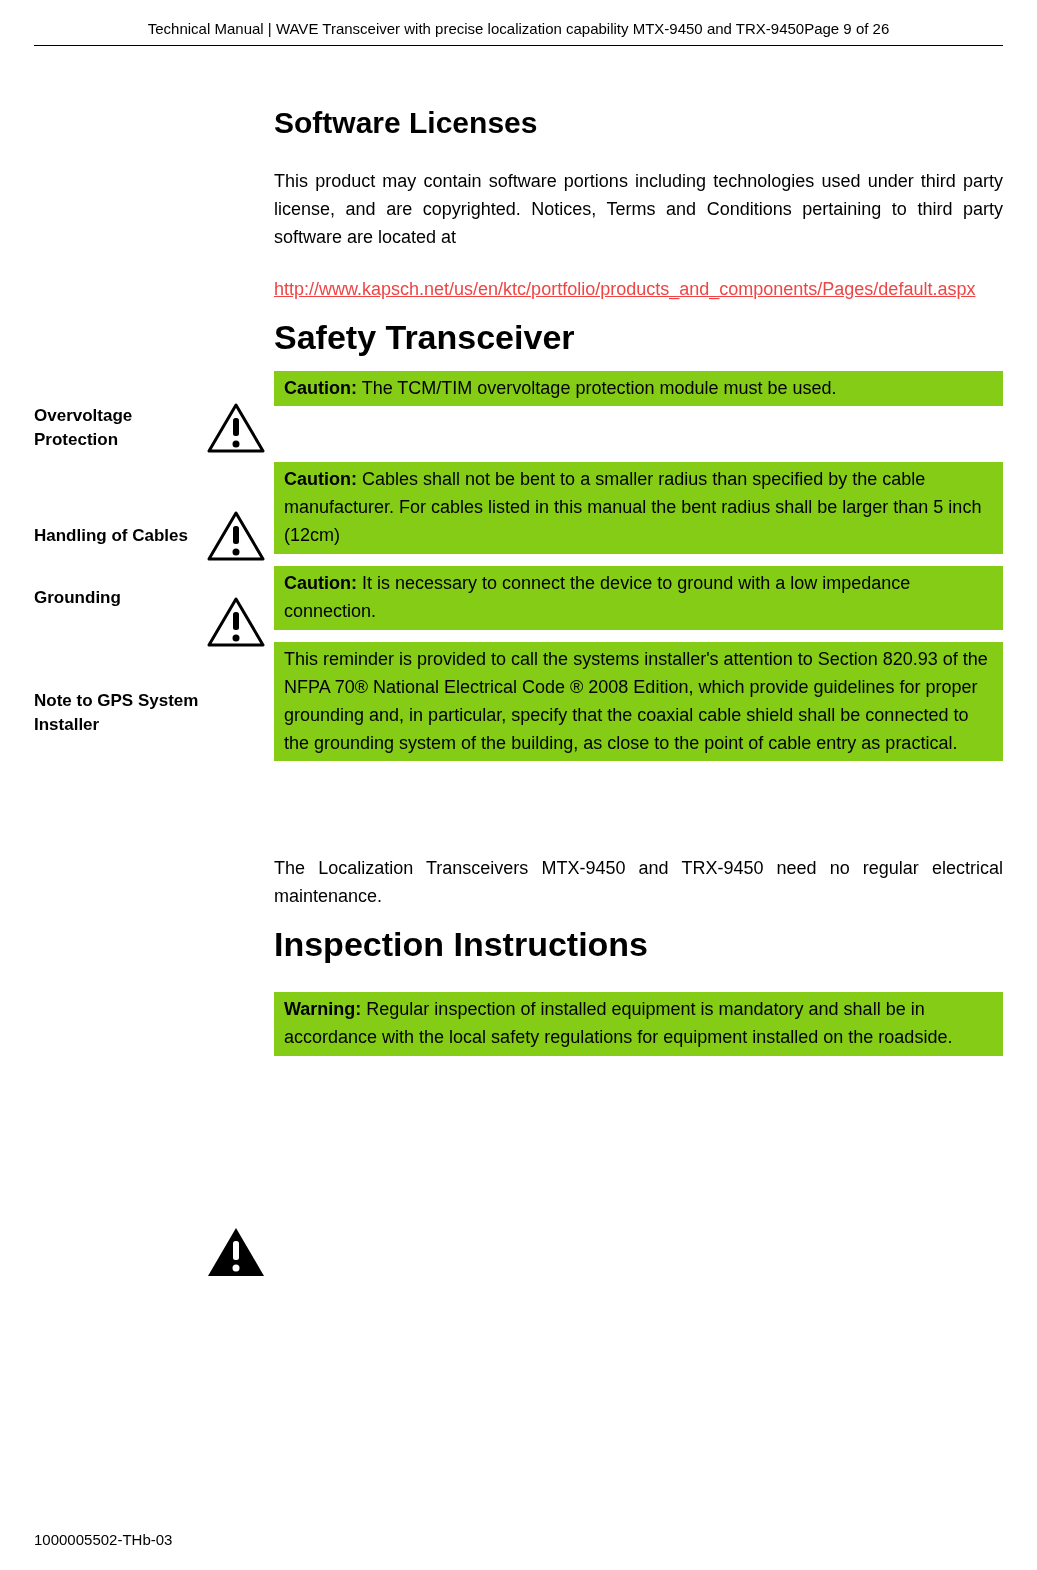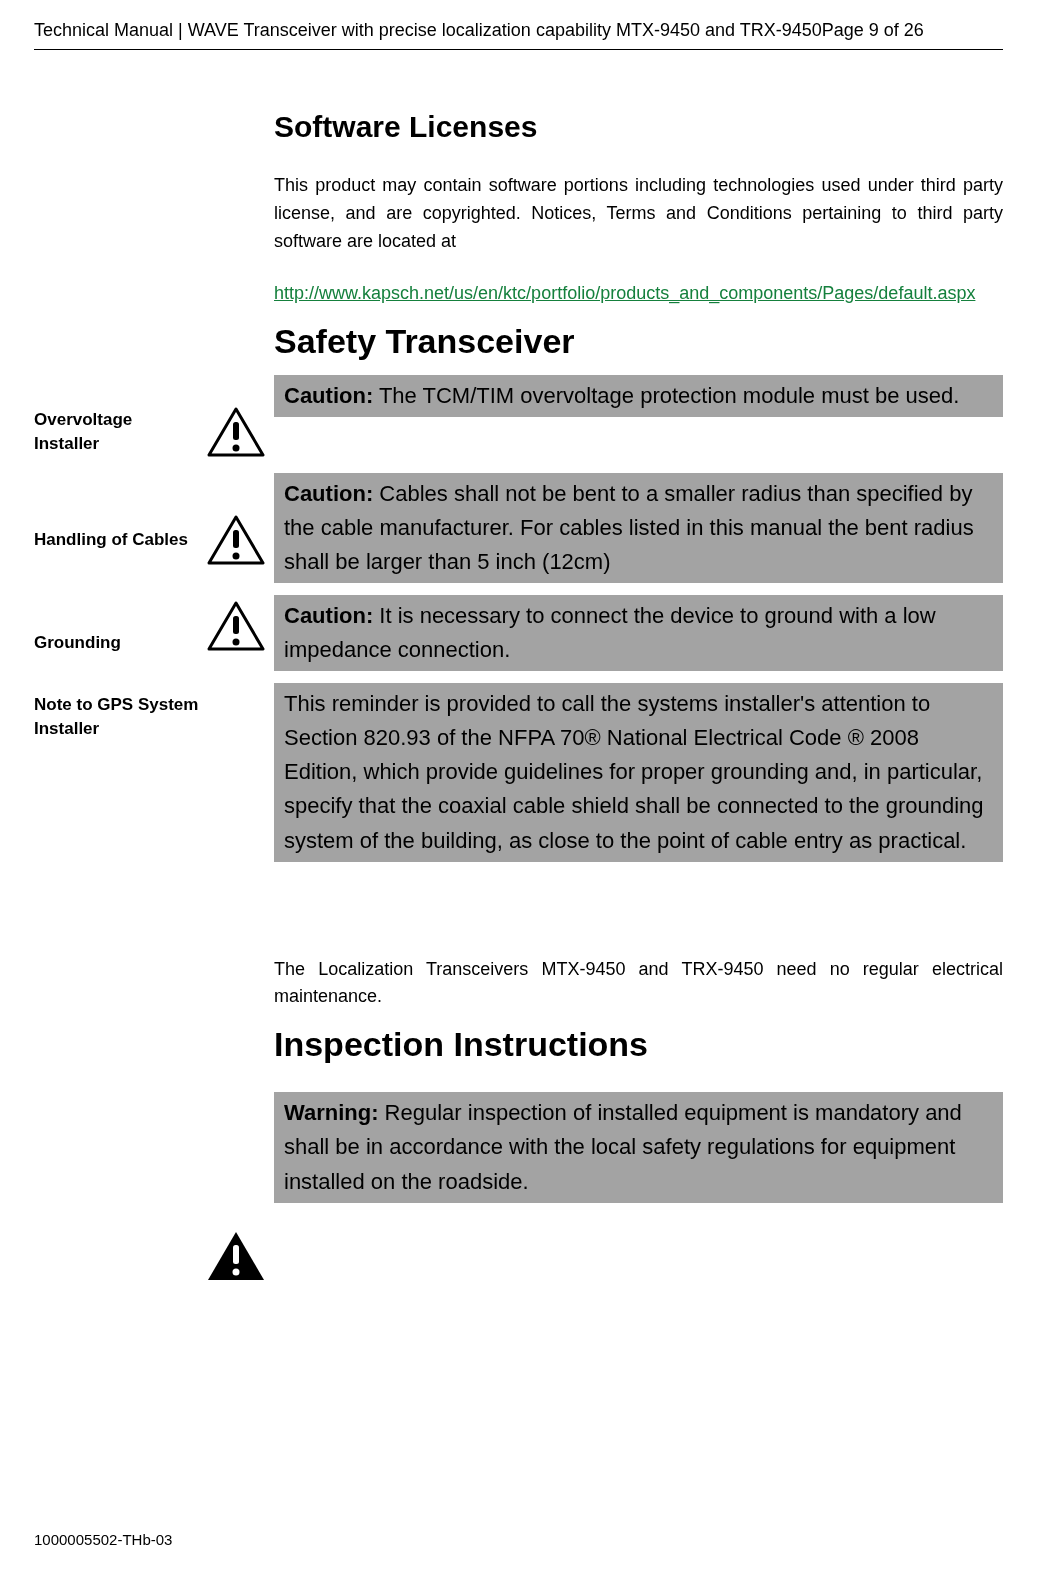--- a/index.html
+++ b/index.html
@@ -6,22 +6,22 @@
   body{
     font-family:Arial,Helvetica,sans-serif;
     color:#000;
     width:1037px;
     height:1570px;
     position:relative;
     box-sizing:border-box;
     padding:20px 34px 20px 34px;
   }
   .header{
-    display:flex;justify-content:flex-start;align-items:baseline;
-    font-size:18px;
+    display:flex;justify-content:center;align-items:baseline;
+    font-size:15px;
     padding-bottom:8px;border-bottom:1px solid #000;
   }
   .footer{
     position:absolute;left:34px;bottom:22px;font-size:15px;
   }
   .content{
     padding-top:60px;
     display:flex;
   }
   .leftcol{
@@ -38,25 +38,25 @@
     margin:0 0 28px 0;
   }
   h1.big{font-size:34px;}
   p{
     font-size:18px;line-height:1.55;margin:0 0 14px 0;
   }
   .justify{text-align:justify;margin-top:24px;}
   a.link{
     font-family:Verdana,Geneva,sans-serif;
     font-size:18px;
-    color:#15803d;text-decoration:underline;line-height:1.55;
+    color:#ef4444;text-decoration:underline;line-height:1.55;
   }
   .caution{
-    background:#a3a3a3;
-    font-size:22px;line-height:1.55;
+    background:#84cc16;
+    font-size:18px;line-height:1.55;
     padding:4px 10px 4px 10px;
   }
   .caution b{font-weight:bold;}
   .sidelabel{
     position:absolute;font-weight:bold;font-size:17px;width:165px;line-height:1.4;
   }
   .tri{
     position:absolute;width:60px;height:52px;
   }
   .tri-outline{
@@ -70,35 +70,35 @@
 <body>
 
 <div class="header">
   <div>Technical Manual | WAVE Transceiver with precise localization capability MTX-9450 and TRX-9450</div>
   <div>Page 9 of 26</div>
 </div>
 
 <div class="content">
   <div class="leftcol">
 
-    <div class="sidelabel" style="top:298px;">Overvoltage Installer</div>
+    <div class="sidelabel" style="top:298px;">Overvoltage Protection</div>
     <svg class="tri" style="top:296px;left:172px;" viewBox="0 0 60 52">
       <path class="tri-outline" d="M30 3 L57 49 L3 49 Z"></path>
       <rect x="27" y="16" width="6" height="18" rx="2.5" fill="#000"></rect>
       <circle cx="30" cy="42" r="3.5" fill="#000"></circle>
     </svg>
 
     <div class="sidelabel" style="top:418px;">Handling of Cables</div>
     <svg class="tri" style="top:404px;left:172px;" viewBox="0 0 60 52">
       <path class="tri-outline" d="M30 3 L57 49 L3 49 Z"></path>
       <rect x="27" y="16" width="6" height="18" rx="2.5" fill="#000"></rect>
       <circle cx="30" cy="42" r="3.5" fill="#000"></circle>
     </svg>
 
-    <div class="sidelabel" style="top:521px;">Grounding</div>
+    <div class="sidelabel" style="top:480px;">Grounding</div>
     <svg class="tri" style="top:490px;left:172px;" viewBox="0 0 60 52">
       <path class="tri-outline" d="M30 3 L57 49 L3 49 Z"></path>
       <rect x="27" y="16" width="6" height="18" rx="2.5" fill="#000"></rect>
       <circle cx="30" cy="42" r="3.5" fill="#000"></circle>
     </svg>
 
     <div class="sidelabel" style="top:583px;">Note to GPS System Installer</div>
 
     <svg class="tri" style="top:1120px;left:172px;" viewBox="0 0 60 52">
       <path class="tri-fill" d="M30 2 L58 50 L2 50 Z"></path>

